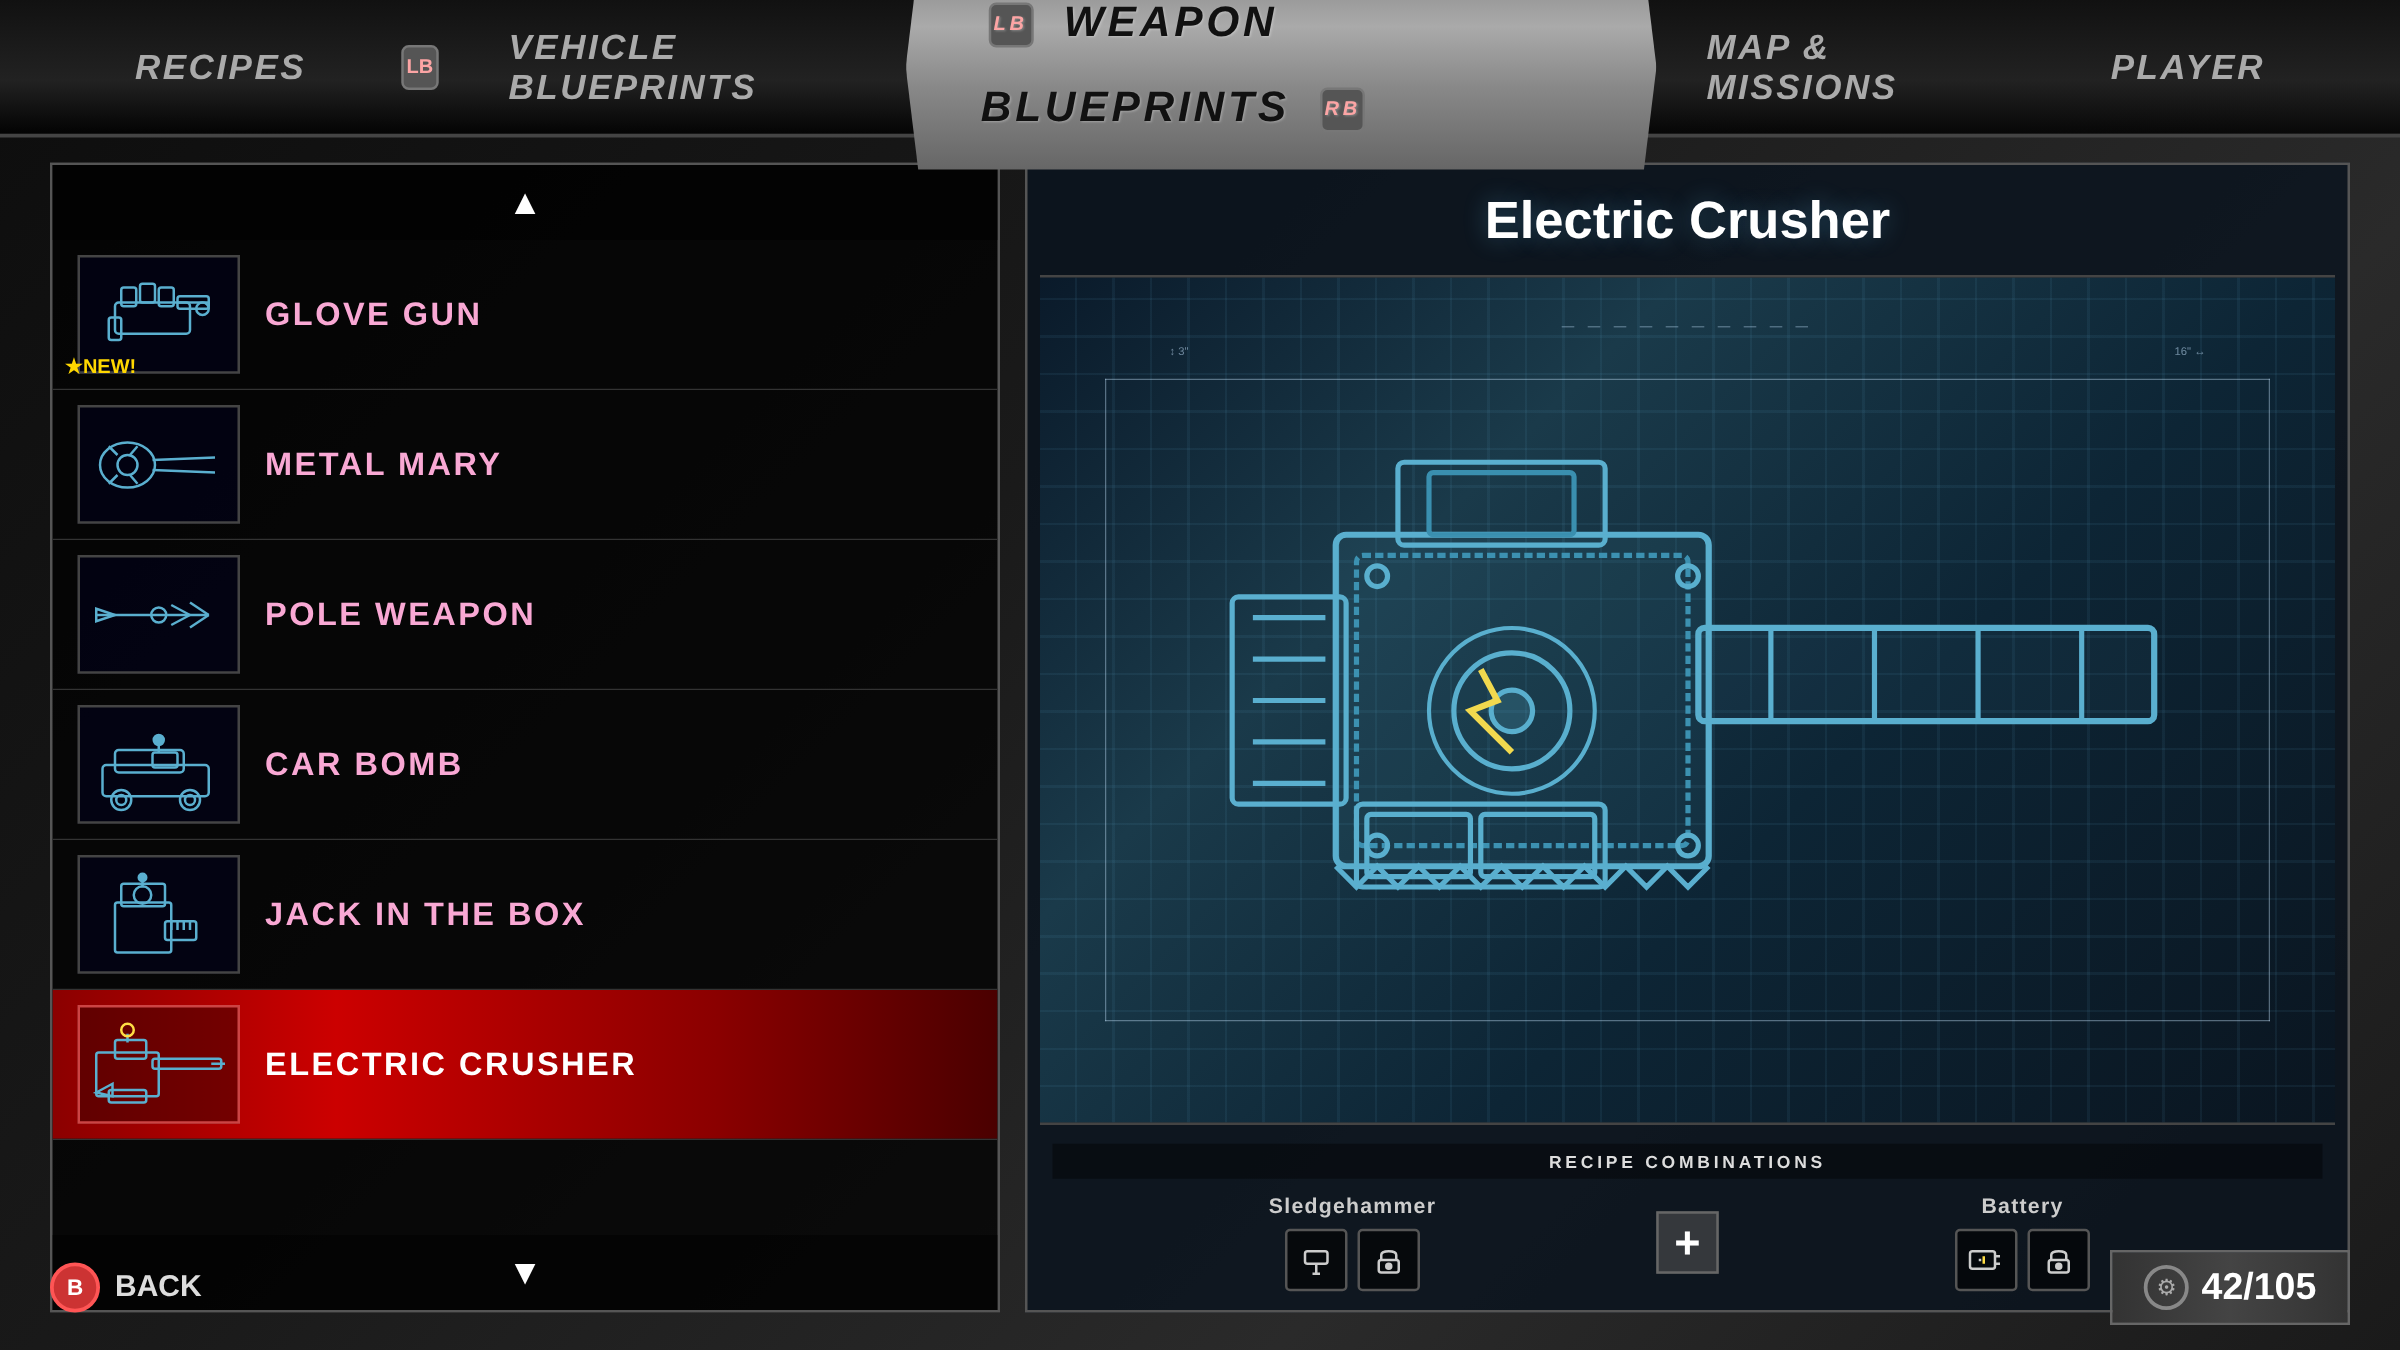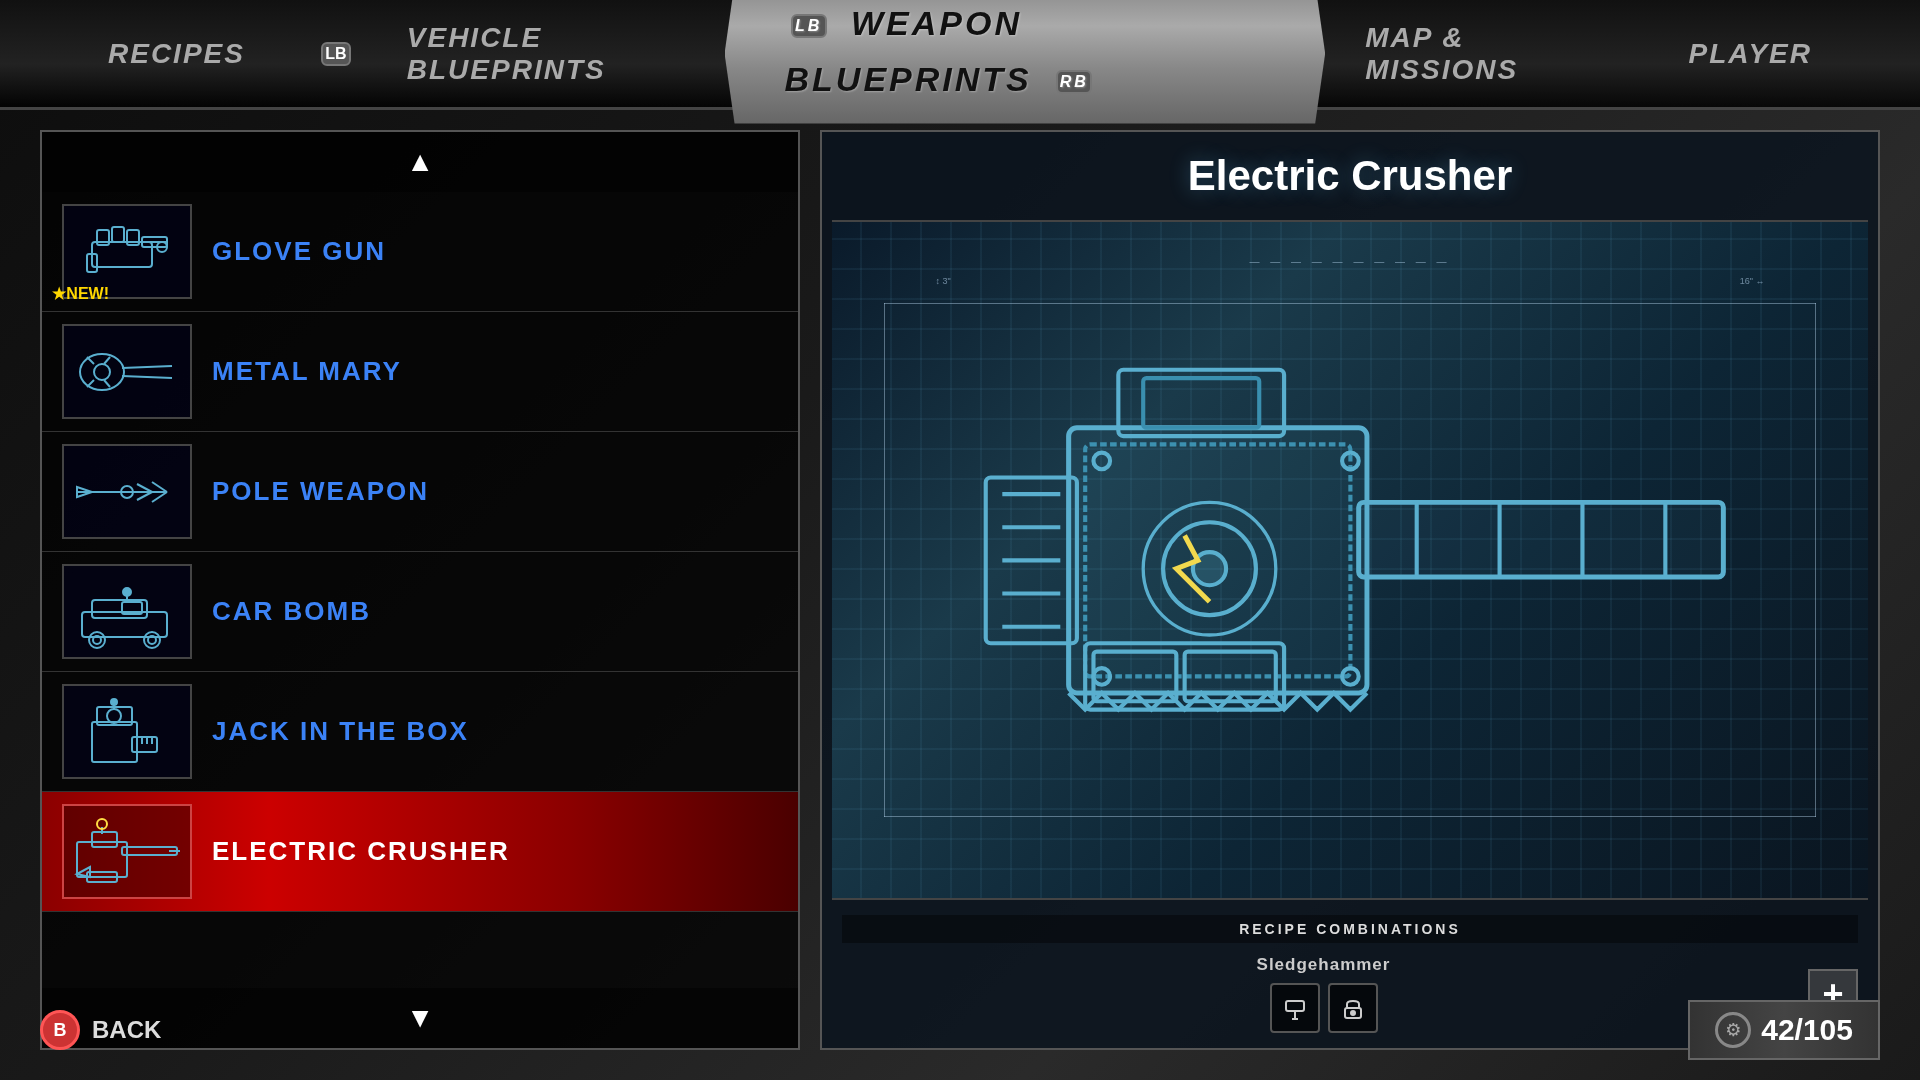--- a/index.html
+++ b/index.html
@@ -57,25 +57,25 @@
       padding: 14px 60px;
       clip-path: polygon(10px 0%, calc(100% - 10px) 0%, 100% 50%, calc(100% - 10px) 100%, 10px 100%, 0% 50%);
       position: relative;
       margin: 0 -10px;
       z-index: 5;
       text-shadow: 1px 1px 2px rgba(255,255,255,0.3);
     }
 
     .nav-btn {
       background: #555;
-      color: #ffffff;
+      color: #fca5a5;
       font-size: 16px;
       font-weight: 900;
       width: 36px;
-      height: 24px;
+      height: 36px;
       border-radius: 6px;
       display: flex;
       align-items: center;
       justify-content: center;
       margin: 16px 6px;
       border: 2px solid #777;
     }
 
     
     .main-content {
@@ -144,21 +144,21 @@
       justify-content: center;
       overflow: hidden;
     }
 
     .weapon-item.selected .weapon-icon-box {
       border-color: #cc4444;
       background: rgba(50,0,0,0.5);
     }
 
     .weapon-name {
-      color: #3b82f6;
+      color: #f9a8d4;
       font-size: 26px;
       font-weight: 900;
       text-transform: uppercase;
       letter-spacing: 2px;
     }
 
     .weapon-item.selected .weapon-name {
       color: #fff;
     }
 
@@ -612,20 +612,45 @@
                   <rect x="6" y="14" width="16" height="10" rx="2"></rect>
                   <circle cx="14" cy="19" r="2" fill="#ccc"></circle>
                 </g>
               </svg>
             </div>
           </div>
         </div>
 
         <div class="plus-icon">+</div>
 
+        <div class="recipe-ingredient">
+          <div class="ingredient-name">Battery</div>
+          <div class="ingredient-icons">
+            <div class="ingredient-icon">
+              <svg width="34" height="34" viewBox="0 0 34 34">
+                <g stroke="#ccc" fill="none" stroke-width="2">
+                  <rect x="4" y="10" width="20" height="14" rx="2"></rect>
+                  <line x1="24" y1="14" x2="28" y2="14"></line>
+                  <line x1="24" y1="20" x2="28" y2="20"></line>
+                  <line x1="12" y1="16" x2="12" y2="18"></line>
+                  <line x1="15" y1="14" x2="15" y2="20" stroke="#ffdd44"></line>
+                </g>
+              </svg>
+            </div>
+            <div class="ingredient-icon">
+              <svg width="28" height="28" viewBox="0 0 28 28">
+                <g stroke="#ccc" fill="none" stroke-width="2">
+                  <path d="M8,14 L8,10 C8,6 20,6 20,10 L20,14"></path>
+                  <rect x="6" y="14" width="16" height="10" rx="2"></rect>
+                  <circle cx="14" cy="19" r="2" fill="#ccc"></circle>
+                </g>
+              </svg>
+            </div>
+          </div>
+        </div>
 
       </div>
     </div>
 
   </div>
 
 </div>
 
 <div class="bottom-bar">
 

